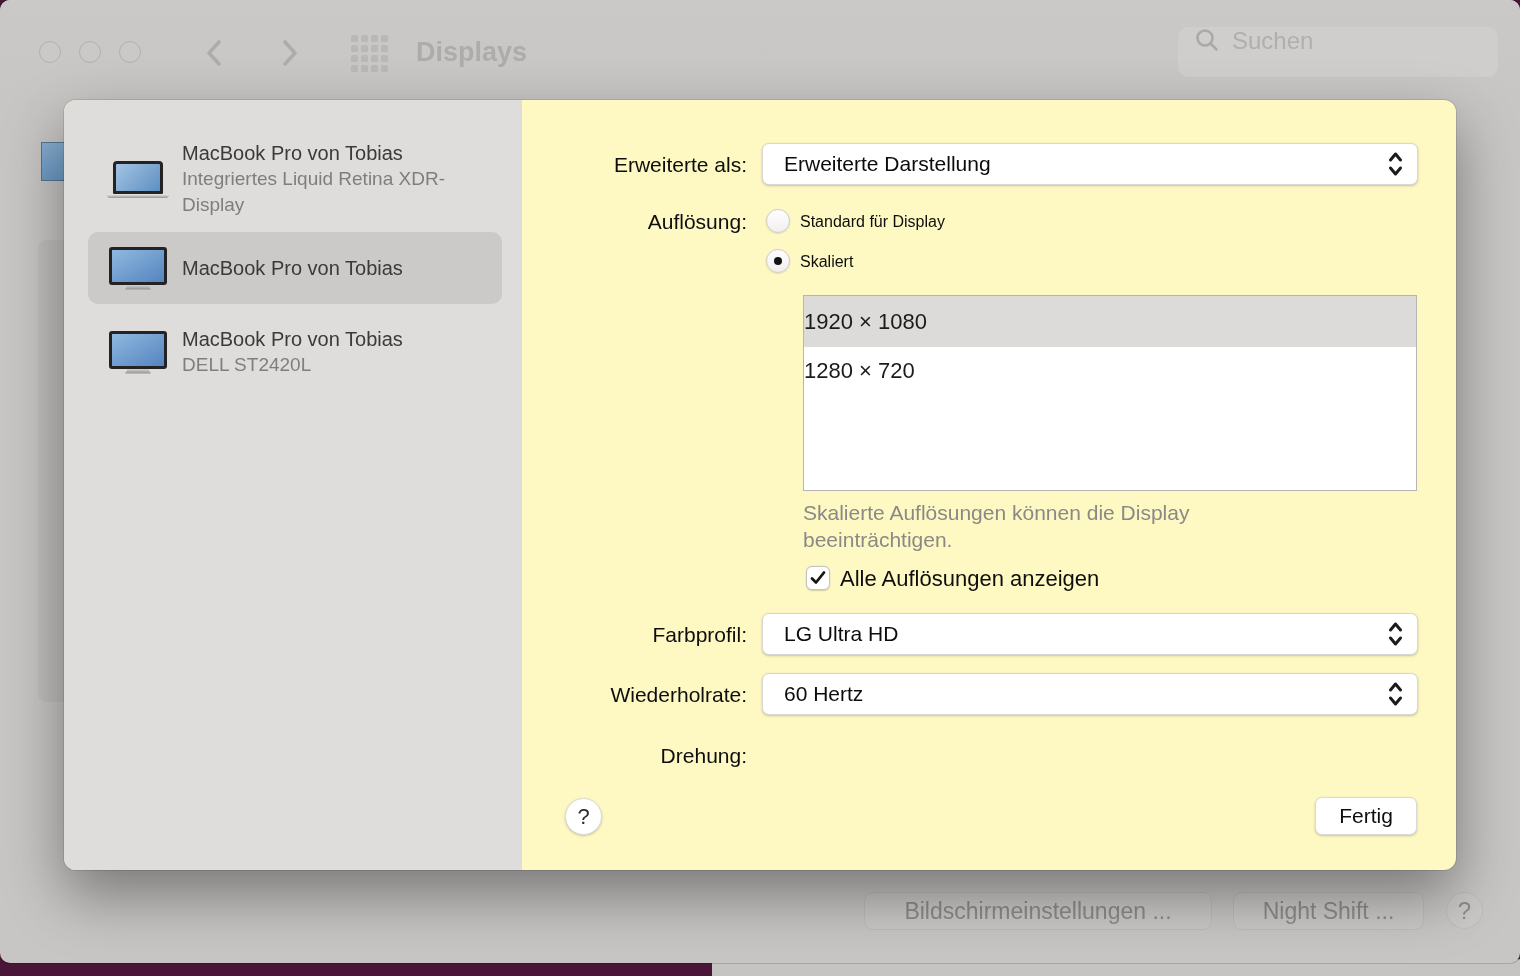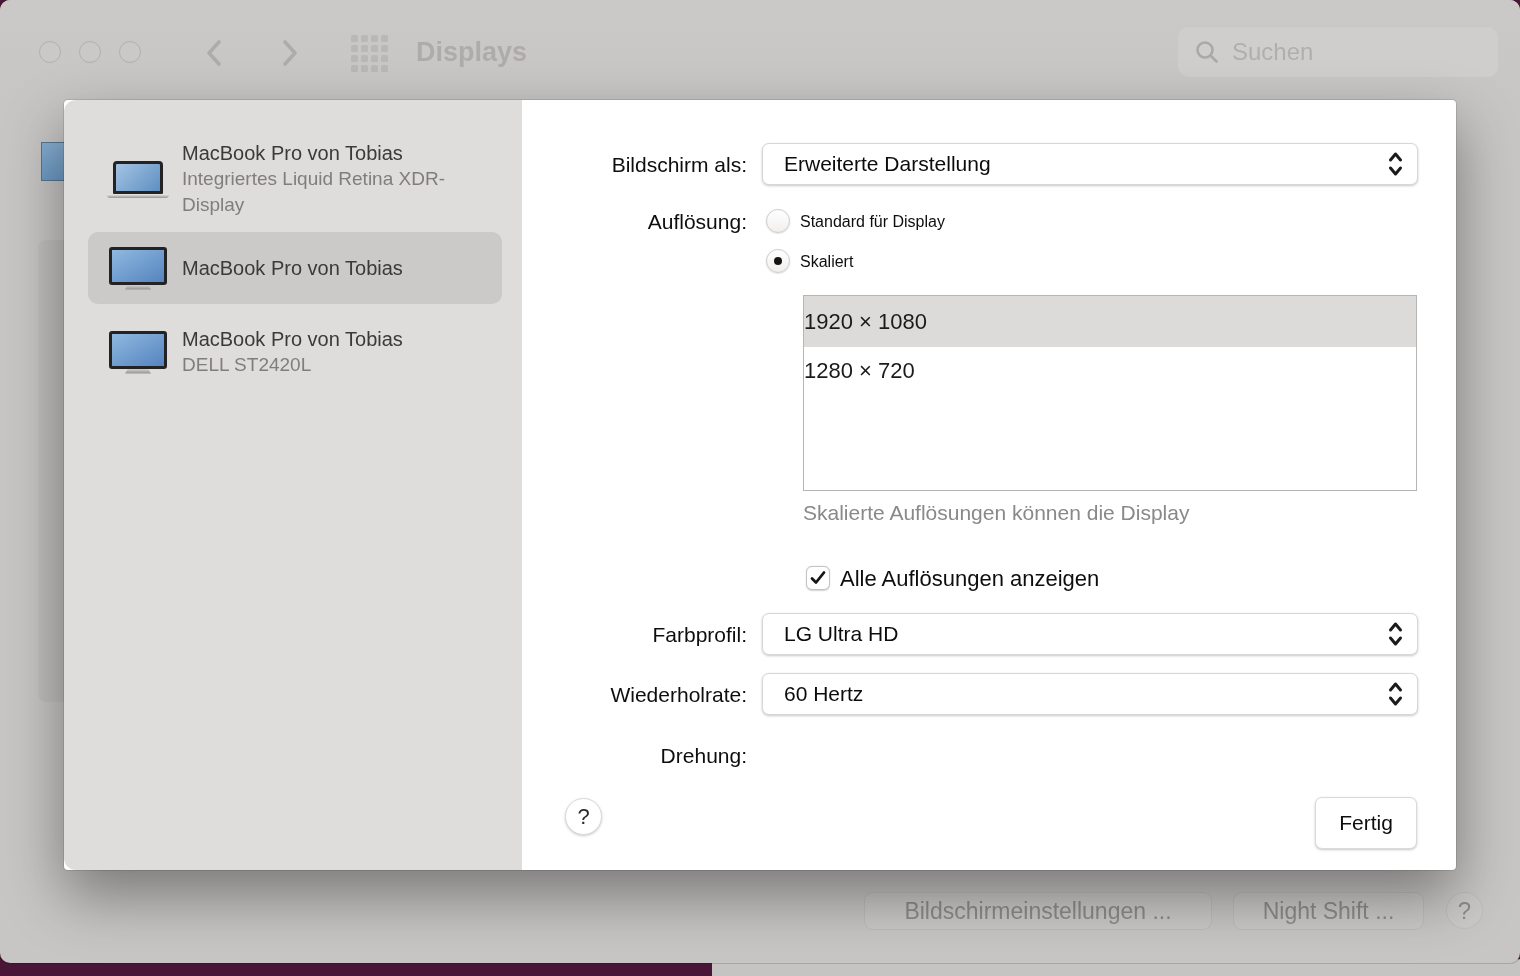--- a/index.html
+++ b/index.html
@@ -25,40 +25,40 @@
   .tl{position:absolute;top:41px;width:22px;height:22px;border-radius:50%;
     background:#cbc9c8;border:1px solid #b3b1af;box-sizing:border-box;}
   .tl.c1{left:39px}.tl.c2{left:79px}.tl.c3{left:119px}
   .navbtn{position:absolute;top:36px;width:34px;height:34px;background:none;border:none;padding:0;}
   .nav-back{left:198px}.nav-fwd{left:272px}
   .gridbtn{position:absolute;left:351px;top:34px;width:40px;height:38px;background:none;border:none;padding:0;}
   .grid-dots{display:grid;grid-template-columns:repeat(4,7px);grid-template-rows:repeat(4,7px);gap:3px;}
   .grid-dots i{background:#bab8b6;border-radius:1.5px;}
   .win-title{position:absolute;left:416px;top:37px;font-size:27px;font-weight:bold;color:#aeacaa;}
   .searchbox{position:absolute;left:1178px;top:27px;width:320px;height:50px;border-radius:11px;
-    background:#d0cecd;display:flex;align-items:center;padding-left:16px;box-sizing:border-box;gap:12px;}
+    background:#d0cecd;display:flex;align-items:flex-start;padding-left:16px;box-sizing:border-box;gap:12px;}
   .searchbox span{font-size:24px;color:#b1afad;}
 
   
   .bg-thumb{position:absolute;left:41px;top:142px;width:36px;height:39px;
     background:linear-gradient(#87aed2,#6d9cc6);border:1px solid #55768f;box-sizing:border-box;}
   .bg-panel{position:absolute;left:38px;top:240px;width:300px;height:462px;
     background:rgba(0,0,0,0.035);border-radius:8px;}
 
   
   .bb{position:absolute;top:892px;height:38px;border:1px solid rgba(0,0,0,0.06);
     background:#cbc9c8;border-radius:9px;color:#8e8c8a;font-size:23px;
     font-family:"Liberation Sans",sans-serif;display:flex;align-items:center;justify-content:center;padding:0;}
   .bb-settings{left:864px;width:348px;}
   .bb-night{left:1233px;width:191px;}
   .bb-help{left:1446px;width:37px;height:37px;border-radius:50%;font-size:24px;}
 
   
   .sheet{position:absolute;left:64px;top:100px;width:1392px;height:770px;
-    background:#ffffff;border-radius:4px;
+    background:#fef9c3;border-radius:12px;
     box-shadow:0 25px 60px rgba(0,0,0,0.40), 0 0 0 1px rgba(0,0,0,0.10);}
   .side{position:absolute;left:0;top:0;bottom:0;width:458px;background:#dfdddb;border-radius:12px 0 0 12px;}
   .side-item{position:absolute;left:24px;width:414px;display:flex;align-items:center;gap:13px;
     padding-left:19px;box-sizing:border-box;cursor:default;}
   .side-item.sel{background:#cccac8;border-radius:10px;}
   .si-1{top:26px;height:106px;}
   .si-2{top:132px;height:72px;}
   .si-3{top:212px;height:80px;}
   .si-icon{flex:0 0 62px;width:62px;}
   .lap-screen{width:50px;height:33px;margin:0 auto;border:3px solid #232325;border-radius:4px 4px 1px 1px;
@@ -101,21 +101,21 @@
 
   .checkbox{position:absolute;left:284px;top:466px;width:24px;height:24px;border-radius:6px;box-sizing:border-box;
     background:#fff;border:1px solid #c6c4c2;box-shadow:0 0.5px 1.5px rgba(0,0,0,0.18);
     display:flex;align-items:center;justify-content:center;}
   .check-lbl{position:absolute;left:318px;top:466px;font-size:22px;color:#0e0e0e;line-height:25px;}
 
   .btn-white{background:#fff;border:1px solid #dcdad8;border-radius:7px;
     box-shadow:0 1px 2.5px rgba(0,0,0,0.22);font-family:"Liberation Sans",sans-serif;}
   .sheet-help{position:absolute;left:43px;top:698px;width:37px;height:37px;border-radius:50%;
     font-size:22px;color:#2c2c2c;display:flex;align-items:center;justify-content:center;padding:0;}
-  .btn-done{position:absolute;left:793px;top:697px;width:102px;height:52px;
+  .btn-done{position:absolute;left:793px;top:697px;width:102px;height:38px;
     font-size:21px;color:#0e0e0e;display:flex;align-items:center;justify-content:center;padding:0;}
 </style>
 </head>
 <body>
 
 <div class="stage">
 
   <div class="behind-strip"></div>
 
   <div class="window">
@@ -206,21 +206,21 @@
         </div>
         <div class="si-text">
           <div class="si-title">MacBook Pro von Tobias</div>
           <div class="si-sub">DELL ST2420L</div>
         </div>
       </div>
     </div>
 
     <div class="content">
 
-      <div class="row-label lbl-useas">Bildschirm als:</div>
+      <div class="row-label lbl-useas">Erweiterte als:</div>
       <div class="dropdown dd-useas">
         <span>Erweiterte Darstellung</span>
         <svg class="stepper" width="17" height="28" viewBox="0 0 17 28">
           <polyline points="3.5,10 8.5,4 13.5,10" fill="none" stroke="#1b1b1d" stroke-width="3" stroke-linecap="round" stroke-linejoin="round"></polyline>
           <polyline points="3.5,18 8.5,24 13.5,18" fill="none" stroke="#1b1b1d" stroke-width="3" stroke-linecap="round" stroke-linejoin="round"></polyline>
         </svg>
       </div>
 
       <div class="row-label lbl-res">Auflösung:</div>
       <div class="radio r1"></div>
@@ -228,20 +228,21 @@
       <div class="radio r2 sel"></div>
       <div class="radio-lbl rl2">Skaliert</div>
 
       <div class="listbox">
         <div class="list-row sel">1920 × 1080</div>
         <div class="list-row r2">1280 × 720</div>
       </div>
 
       <div class="note">
         <div>Skalierte Auflösungen können die Display</div>
+        <div>beeinträchtigen.</div>
       </div>
 
       <div class="checkbox">
         <svg width="18" height="18" viewBox="0 0 18 18">
           <polyline points="3,9.5 7,13.5 15,3.5" fill="none" stroke="#161616" stroke-width="2.8" stroke-linecap="round" stroke-linejoin="round"></polyline>
         </svg>
       </div>
       <div class="check-lbl">Alle Auflösungen anzeigen</div>
 
       <div class="row-label lbl-profile">Farbprofil:</div>

